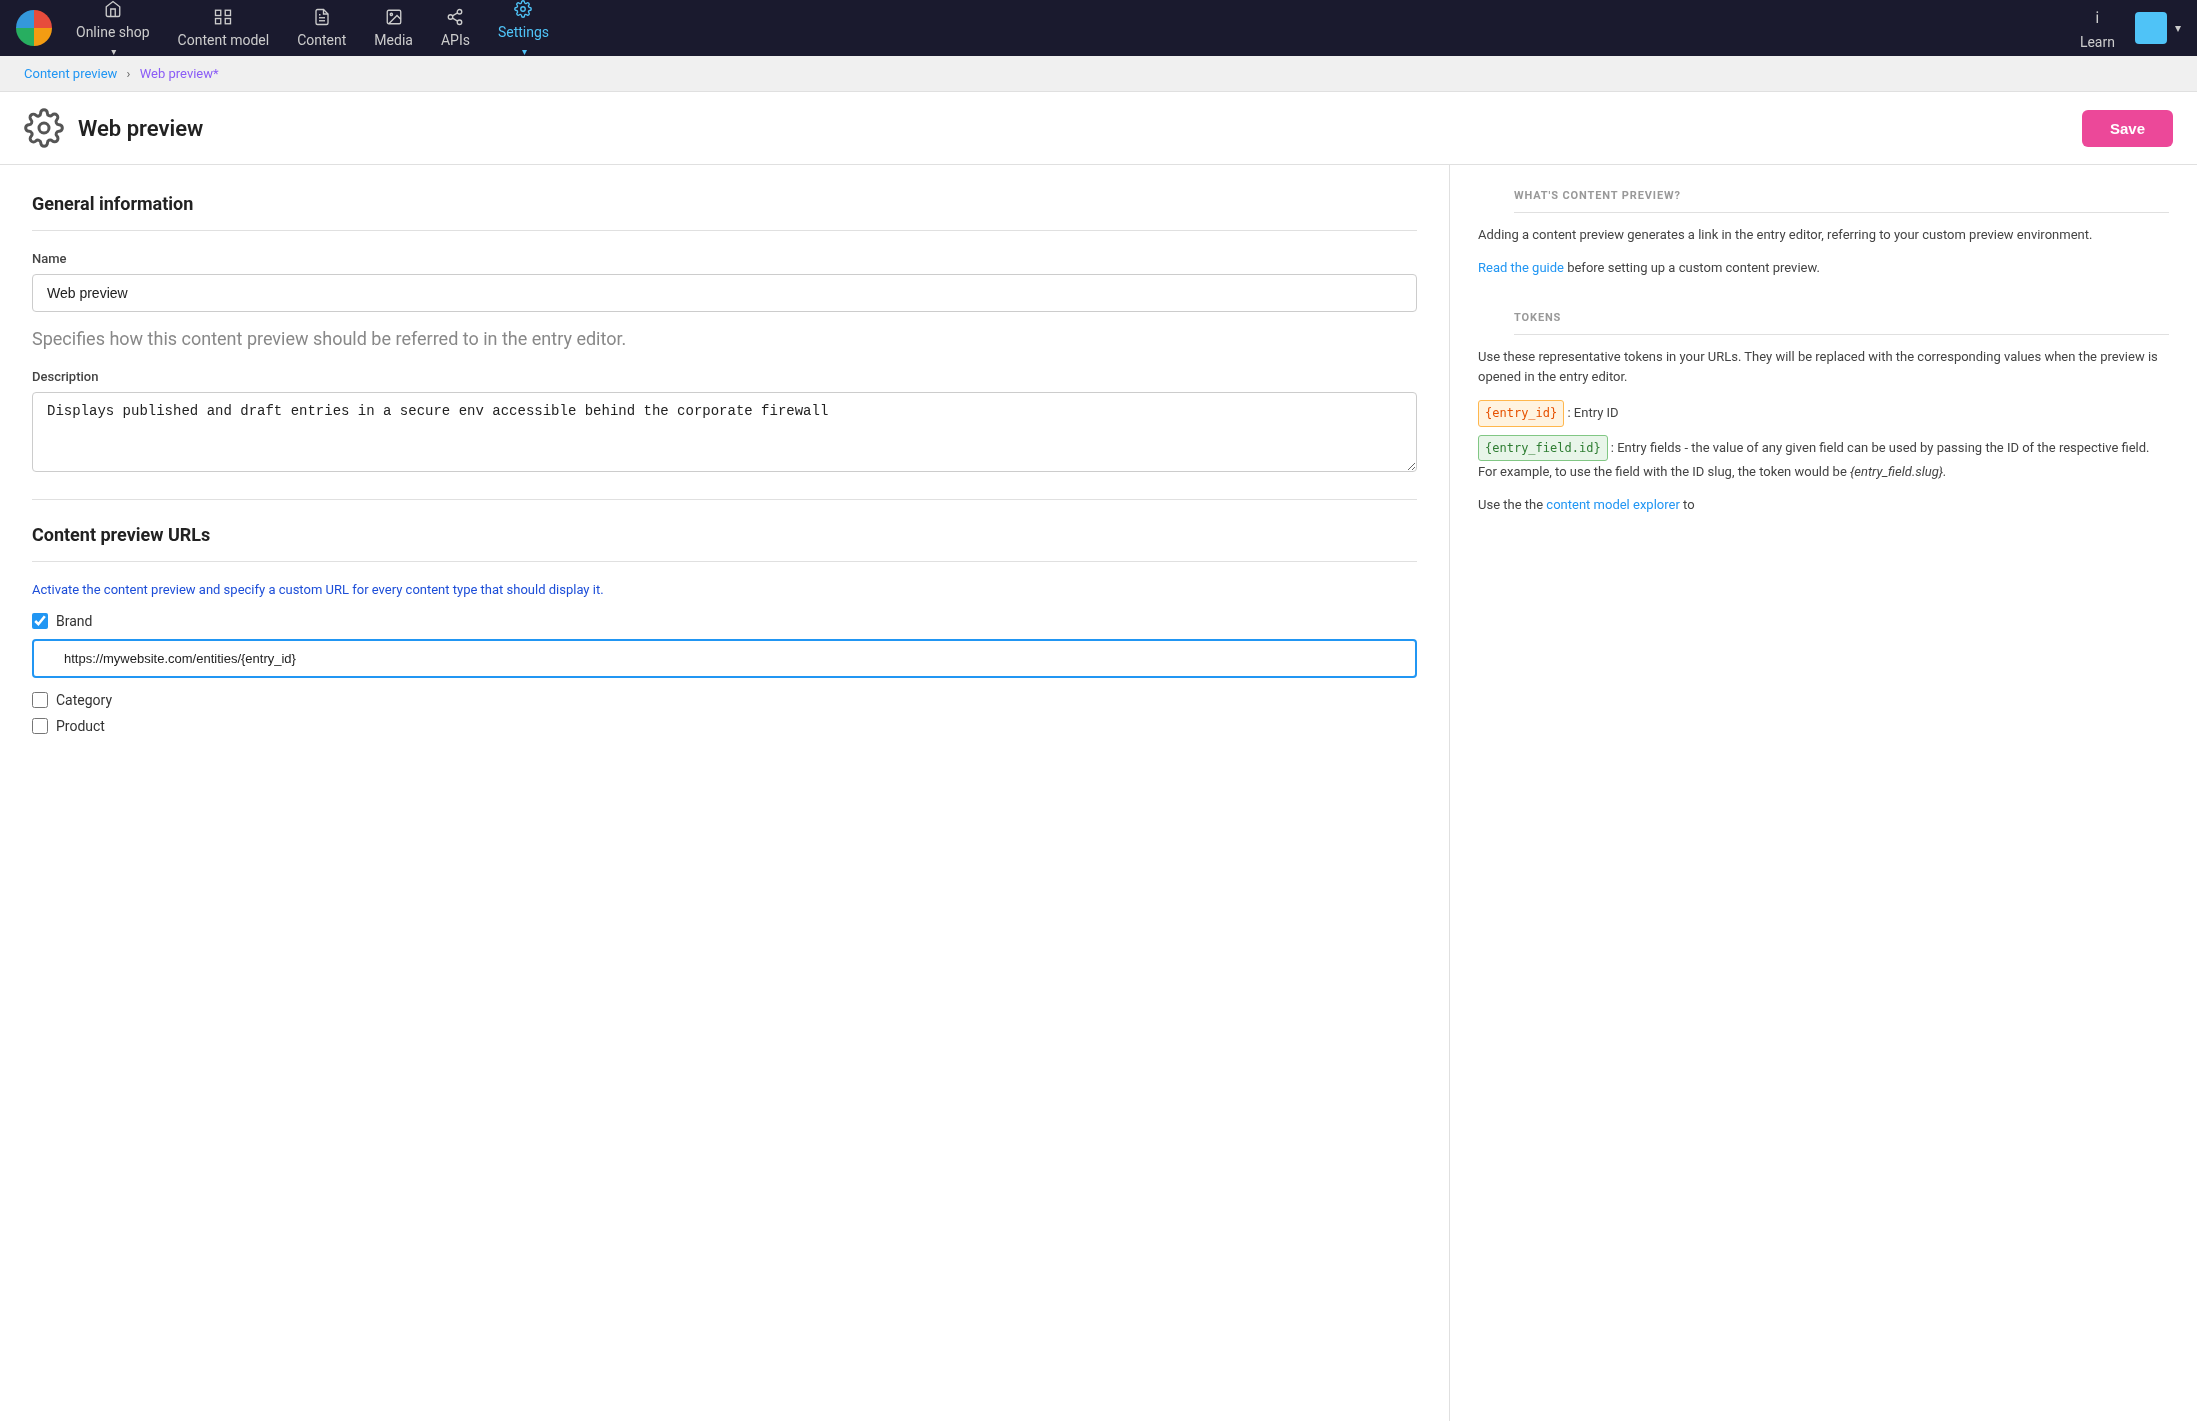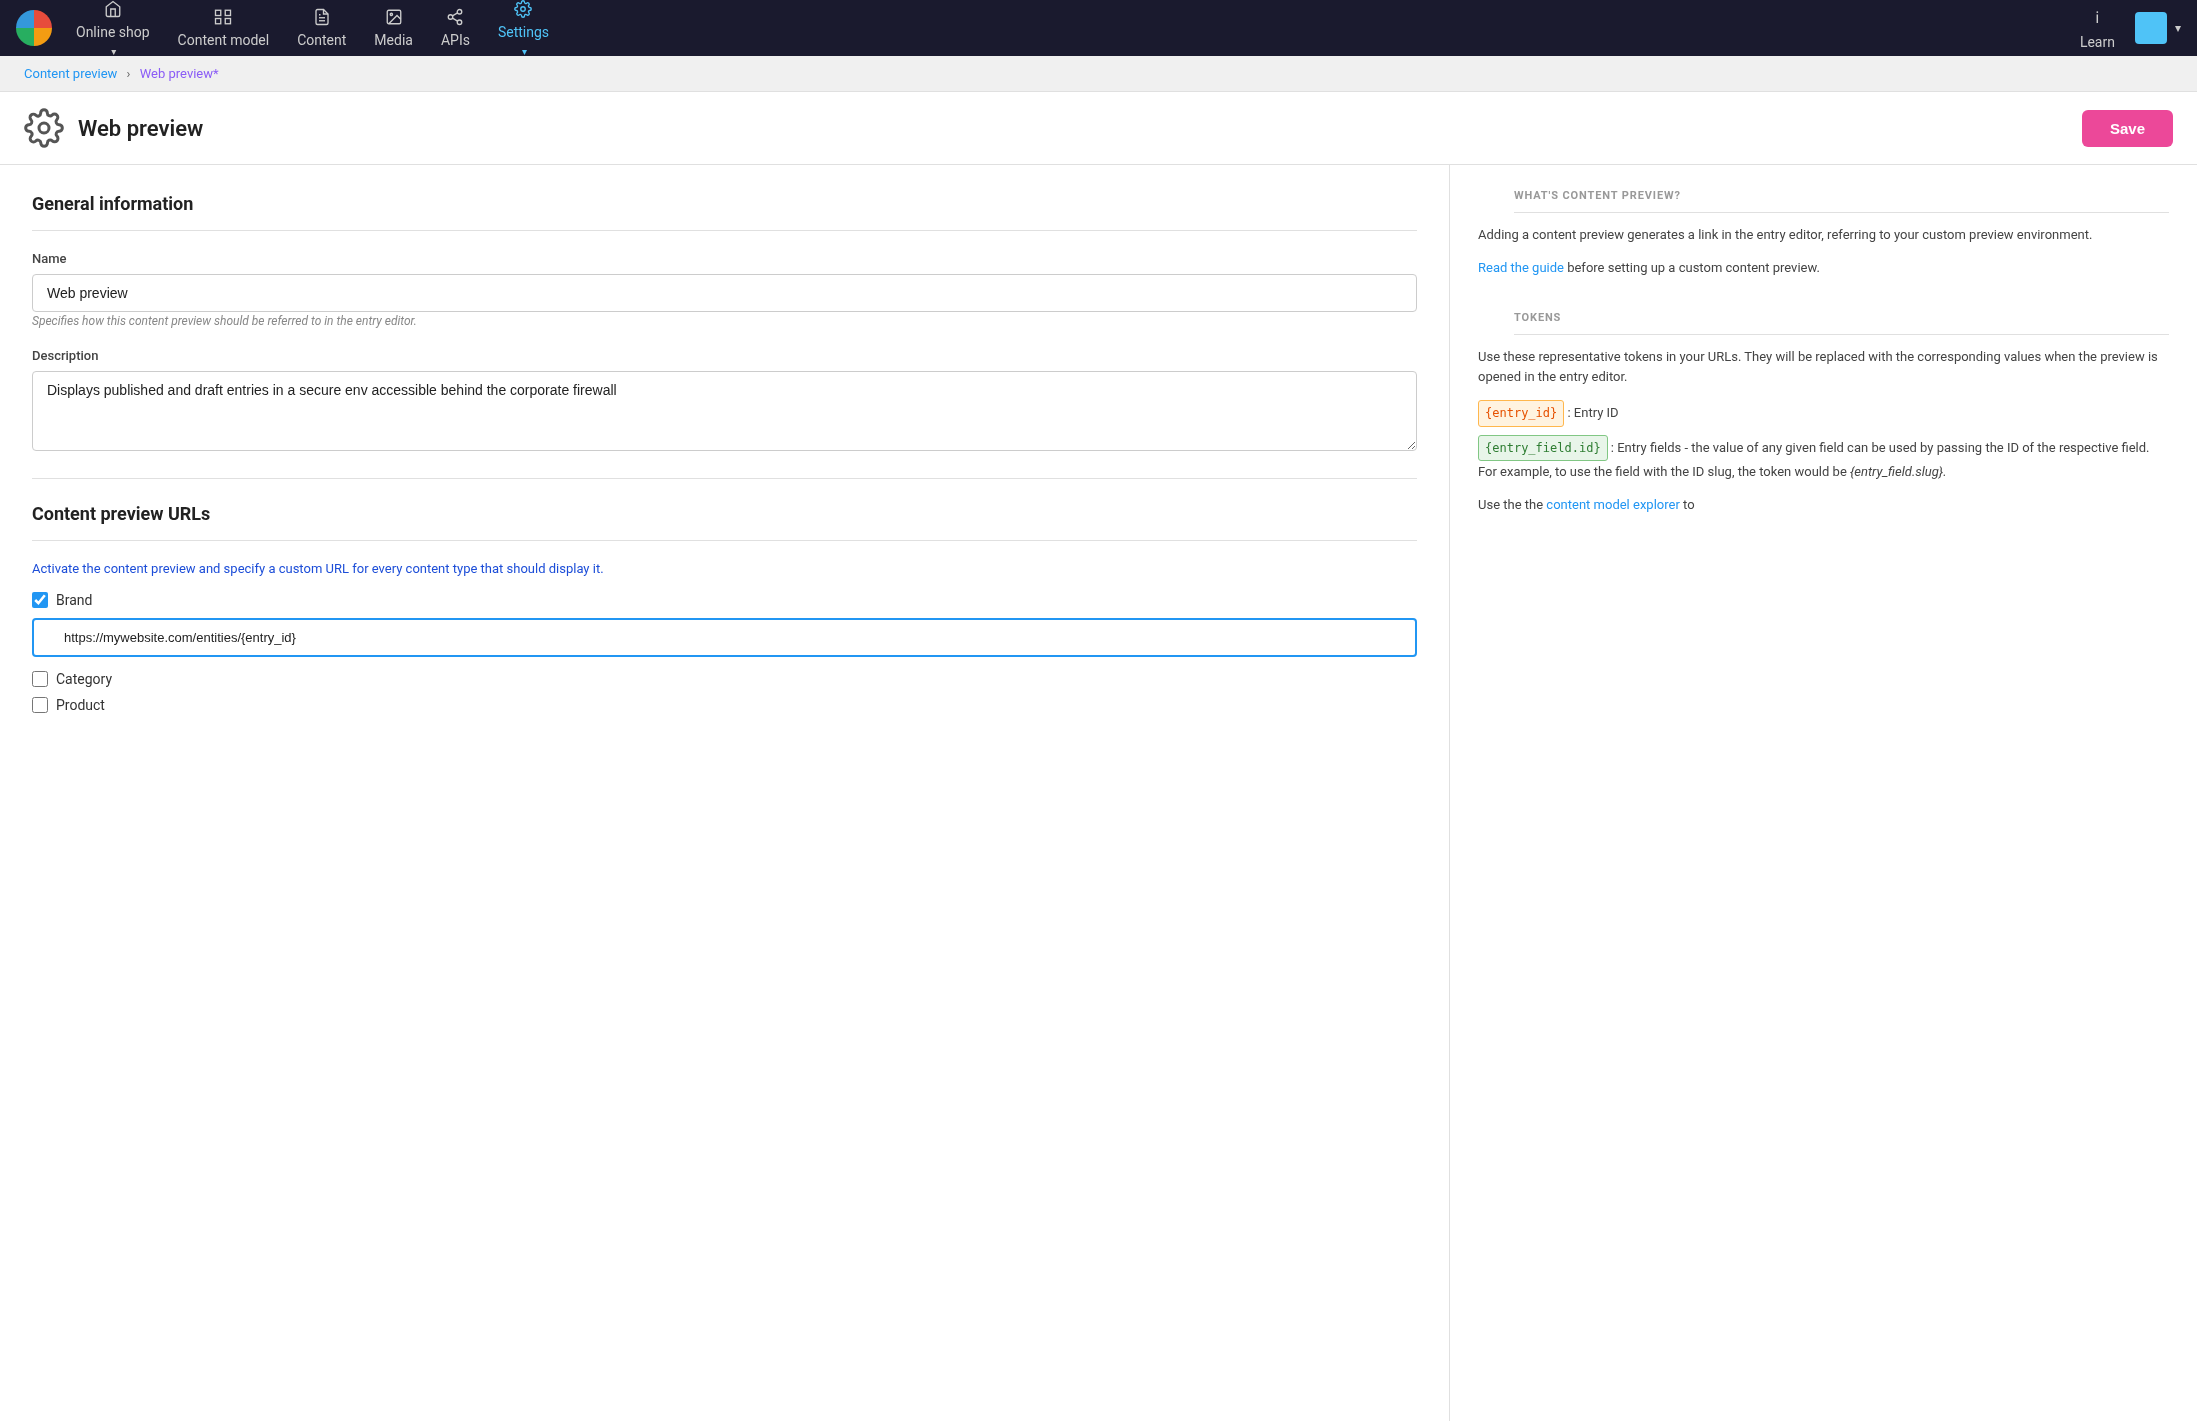--- a/index.html
+++ b/index.html
@@ -110,32 +110,32 @@
     .field-label { font-size: 13px; color: #444; margin-bottom: 8px; font-weight: 500; }
     .field-input {
       width: 100%;
       padding: 10px 14px;
       border: 1px solid #ccc;
       border-radius: 4px;
       font-size: 14px;
       color: #222;
       outline: none;
     }
-    .field-hint { font-size: 12px; color: #888; margin-top: 2px; font-style: italic; }
+    .field-hint { font-size: 18px; color: #888; margin-top: 16px; }
     .field-textarea {
       width: 100%;
       padding: 10px 14px;
       border: 1px solid #ccc;
       border-radius: 4px;
       font-size: 14px;
       color: #222;
       resize: vertical;
       min-height: 80px;
       outline: none;
-      font-family: Liberation Sans, sans-serif;
+      font-family: Liberation Mono, monospace;
     }
 
     
     .section-divider { border: none; border-top: 1px solid #e0e0e0; margin: 24px 0; }
     .section-desc { font-size: 13px; color: #1d4ed8; margin-bottom: 16px; }
 
     
     .checkbox-row { display: flex; align-items: center; gap: 8px; margin-bottom: 10px; }
     .checkbox-input { width: 16px; height: 16px; accent-color: #2196f3; cursor: pointer; }
     .checkbox-label { font-size: 14px; color: #333; cursor: pointer; }

